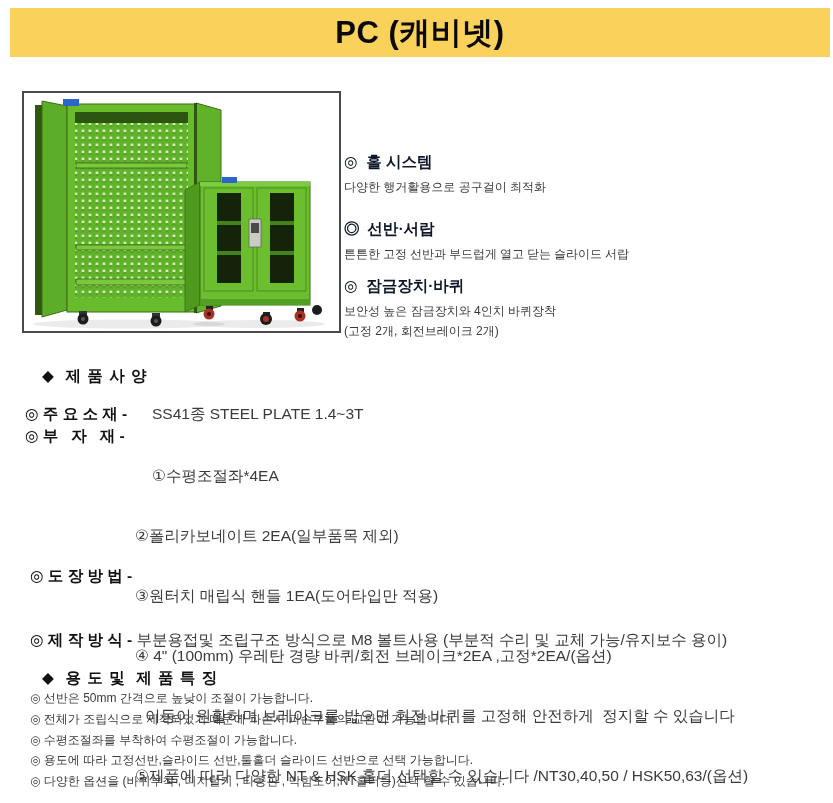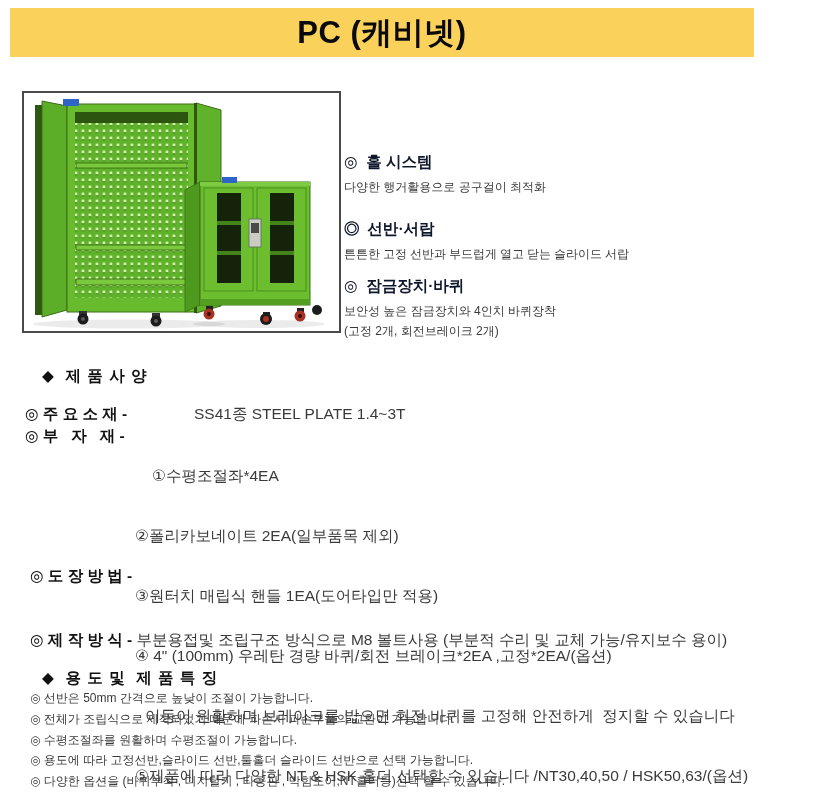--- a/index.html
+++ b/index.html
@@ -1,20 +1,20 @@
 <!DOCTYPE html>
 <html><head>
 <meta charset="utf-8">
 <style>
   * { margin:0; padding:0; box-sizing:border-box; }
   html,body { width:833px; height:803px; background:#ffffff; position:relative;
     font-family:"Liberation Sans","DejaVu Sans",sans-serif; color:#2e2e2e; }
 
   
-  .banner { position:absolute; left:10px; top:8px; width:744px; height:49px;
+  .banner { position:absolute; left:10px; top:8px; width:820px; height:49px;
     background:#F9D15B; display:flex; align-items:center; justify-content:center; }
   .banner .title { font-size:31px; font-weight:900; color:#0a0a0a; letter-spacing:0.5px; }
 
   
   .image-box { position:absolute; left:22px; top:91px; width:319px; height:242px;
     border:2px solid #4a4a4a; background:#ffffff; display:flex; align-items:center; justify-content:center; }
 
   
   .feature { position:absolute; left:344px; }
   .f1 { top:152px; } .f2 { top:219px;font-family:Liberation Serif, serif; } .f3 { top:276px; }
@@ -24,21 +24,21 @@
   
   .sec-heading { position:absolute; font-size:15.5px; font-weight:bold; color:#111; white-space:pre; letter-spacing:1px; }
   #spec-heading  { left:42px; top:366px; }
   #usage-heading { left:42px; top:668px; }
 
   .spec-row { position:absolute; display:flex; align-items:flex-start; font-size:15.5px; }
   .spec-label { font-weight:bold; color:#111; white-space:pre; flex:none; }
   .w1 { min-width:127px; }
   .w2 { min-width:88px; }
   .spec-value { color:#3a3a3a; white-space:pre; line-height:20px; }
-  #spec-material     { left:25px; top:404px;gap:42px; }
+  #spec-material     { left:25px; top:404px; }
   #spec-accessories  { left:25px; top:426px; }
   #spec-painting     { left:30px; top:566px; }
   #spec-painting .spec-value { line-height:24px; }
   #spec-construction { left:30px; top:630px; }
   .acc-out    { margin-left:-17px; }
   .acc-indent { margin-left:-7px; }
 
   
   .usage-list { position:absolute; left:30px; top:688px; font-size:12px; color:#3a3a3a; }
   .usage-list div { line-height:20.8px; white-space:pre; }
@@ -165,16 +165,16 @@
 <div id="spec-construction" class="spec-row">
   <span class="spec-label w2">◎ 제 작 방 식 - </span>
   <div class="spec-value">부분용접및 조립구조 방식으로 M8 볼트사용 (부분적 수리 및 교체 가능/유지보수 용이)</div>
 </div>
 
 <div id="usage-heading" class="sec-heading">◆  용 도 및  제 품 특 징</div>
 
 <div class="usage-list">
   <div>◎ 선반은 50mm 간격으로 높낮이 조절이 가능합니다.</div>
   <div>◎ 전체가 조립식으로 제작되었기 때문에 파손시 파손부품의 교환이 가능합니다.</div>
-  <div>◎ 수평조절좌를 원활하며 수평조절이 가능합니다.</div>
+  <div>◎ 수평조절좌를 부착하여 수평조절이 가능합니다.</div>
   <div>◎ 용도에 따라 고정선반,슬라이드 선반,툴홀더 슬라이드 선반으로 선택 가능합니다.</div>
   <div>◎ 다양한 옵션을 (바퀴부착 , 디지털키 , 타공판 , 막힘도어,NT홀더등)선택 할 수 있습니다.</div>
 </div>
 
 </body></html>

